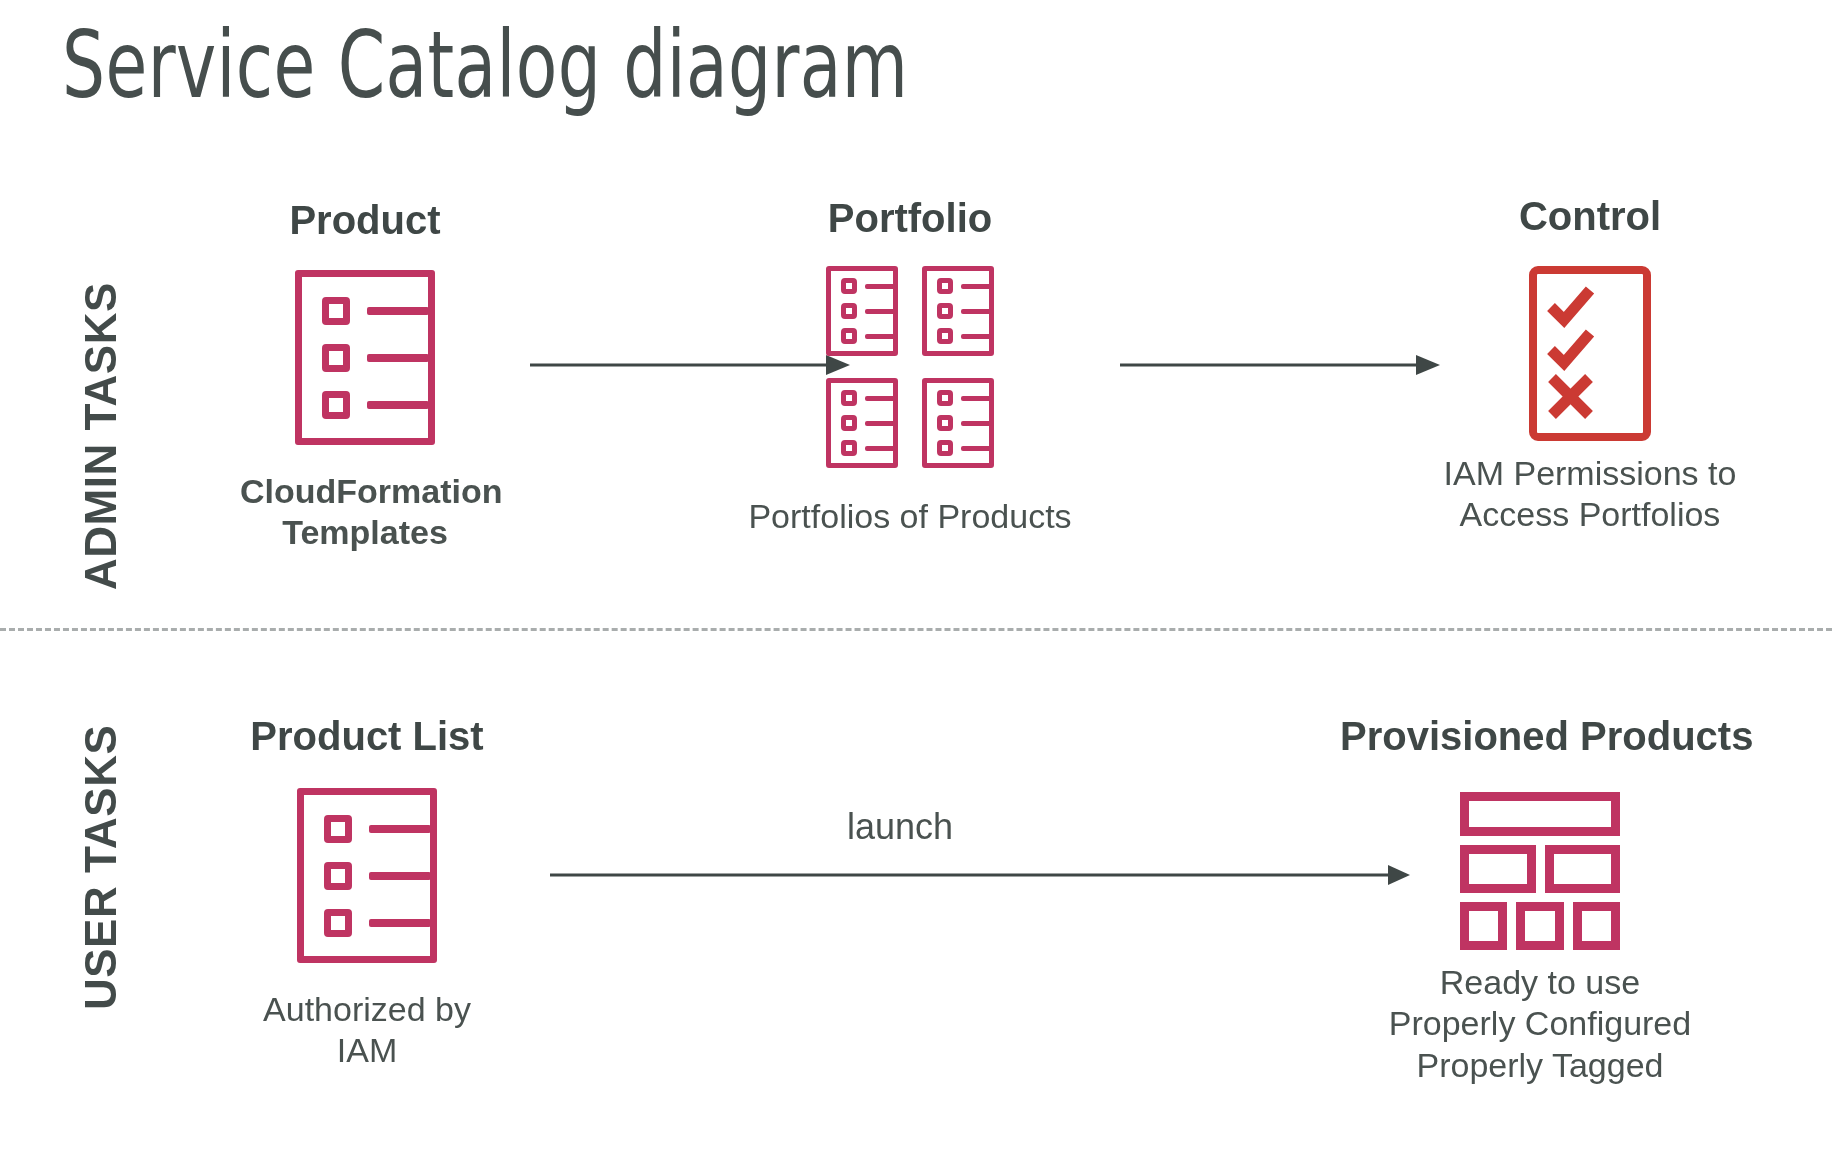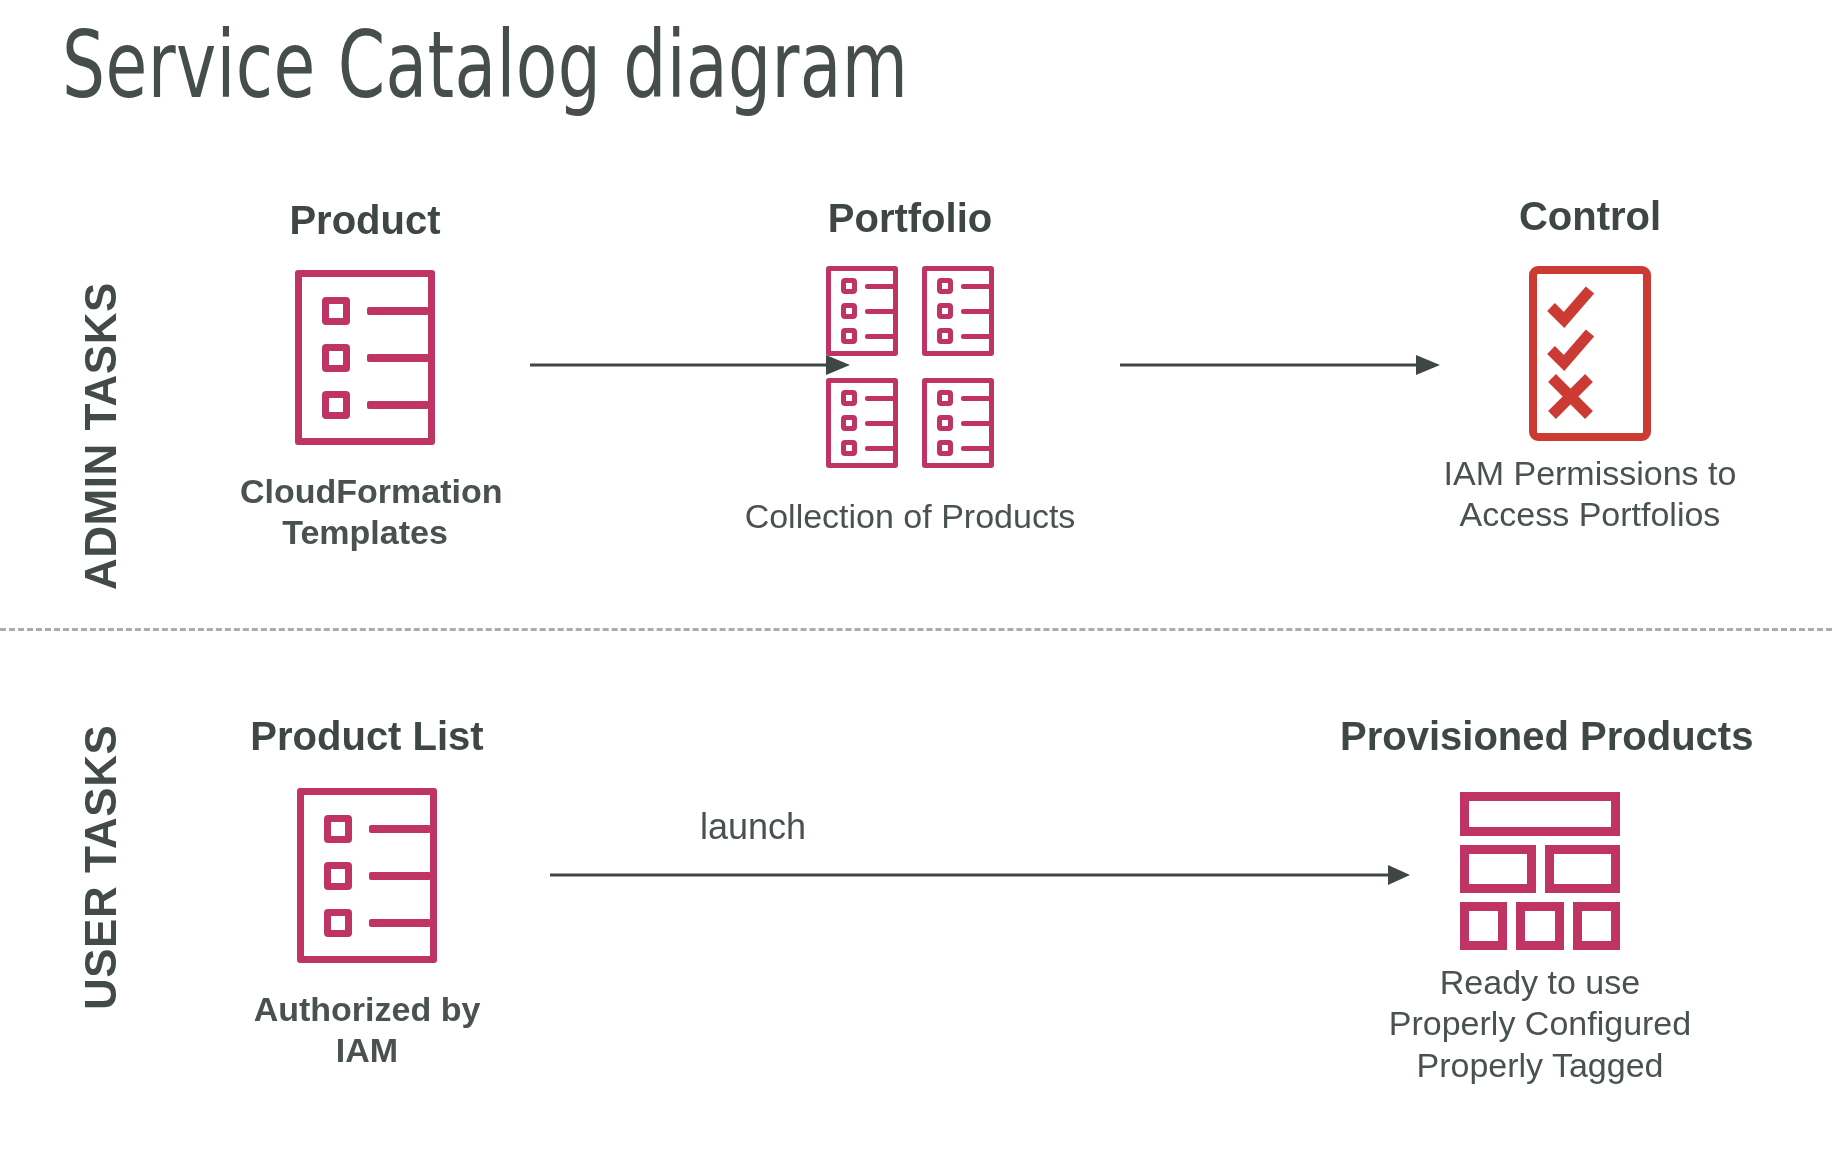--- a/index.html
+++ b/index.html
@@ -245,21 +245,21 @@
             <span class="doc-box"></span>
             <span class="doc-line"></span>
           </div>
         <div class="doc-row">
             <span class="doc-box"></span>
             <span class="doc-line"></span>
           </div>
       </div>
     </div>
   </div>
-  <div class="node-caption" style="margin-top:28px;">Collection of Products</div>
+  <div class="node-caption" style="margin-top:28px;">Portfolios of Products</div>
 </div>
 
 <div class="arrow" style="left:1120px; top:350px;">
   <svg width="320" height="30" viewBox="0 0 320 30">
     <line x1="0" y1="15" x2="296" y2="15" stroke="#3f4746" stroke-width="3"></line>
     <polygon points="296,5 320,15 296,25" fill="#3f4746"></polygon>
   </svg>
 </div>
 
 <div class="node" style="left:1420px; top:194px; width:340px;">
@@ -291,24 +291,24 @@
       <div class="doc-row">
           <span class="doc-box"></span>
           <span class="doc-line"></span>
         </div>
       <div class="doc-row">
           <span class="doc-box"></span>
           <span class="doc-line"></span>
         </div>
     </div>
   </div>
-  <div class="node-caption" style="margin-top:26px;font-weight:bold;">Authorized by IAM</div>
-</div>
-
-<div style="position:absolute; left:700px; top:806px; width:400px; text-align:left; font-size:36px; color:#4a5250;">launch</div>
+  <div class="node-caption" style="margin-top:26px;">Authorized by IAM</div>
+</div>
+
+<div style="position:absolute; left:700px; top:806px; width:400px; text-align:center; font-size:36px; color:#4a5250;">launch</div>
 
 <div class="arrow" style="left:550px; top:860px;">
   <svg width="860" height="30" viewBox="0 0 860 30">
     <line x1="0" y1="15" x2="838" y2="15" stroke="#3f4746" stroke-width="3"></line>
     <polygon points="838,5 860,15 838,25" fill="#3f4746"></polygon>
   </svg>
 </div>
 
 <div class="node" style="left:1340px; top:714px; width:400px;">
   <div class="node-title">Provisioned Products</div>

